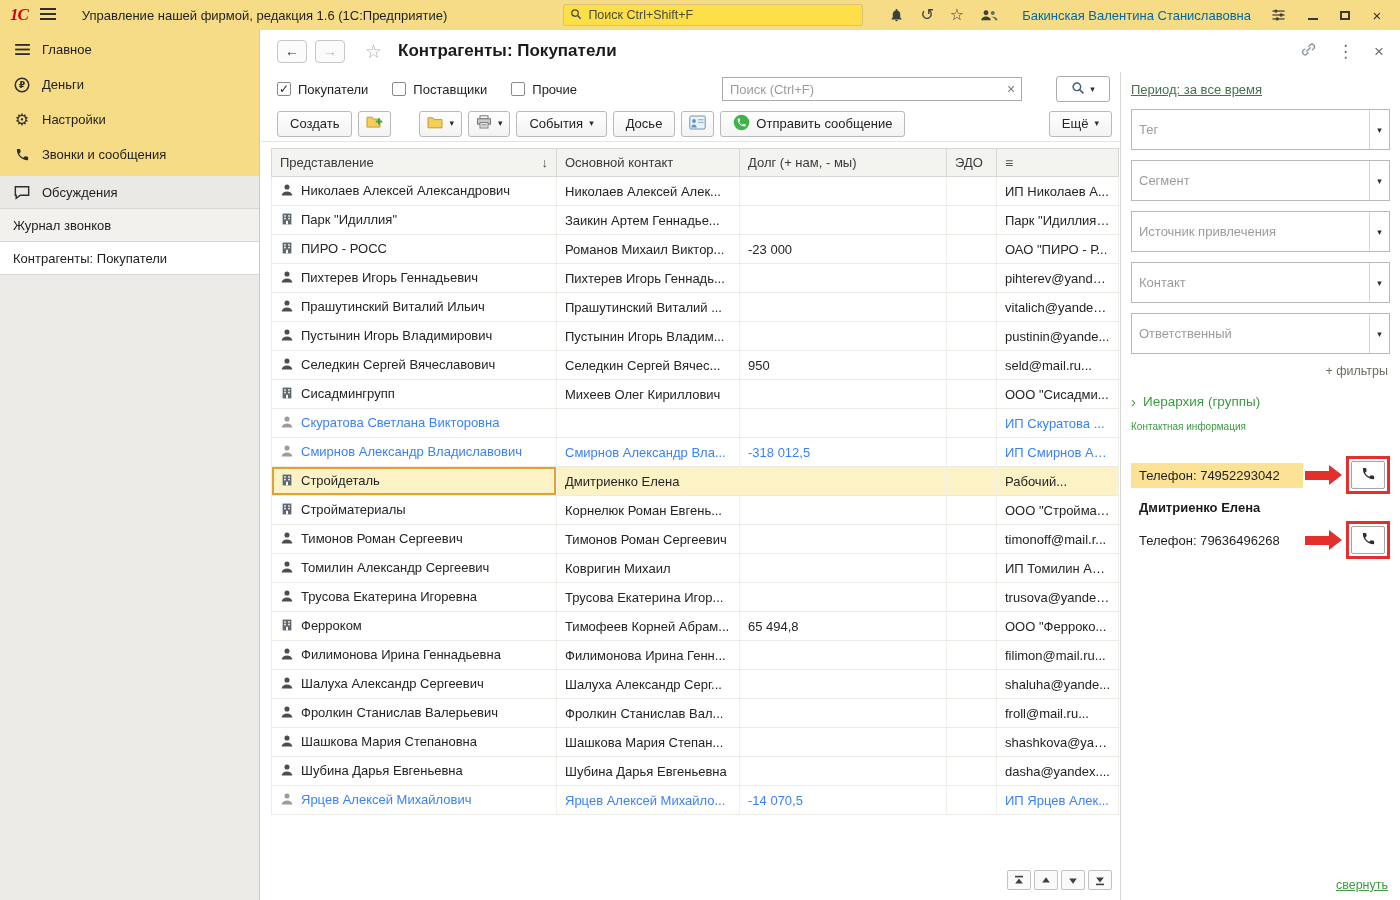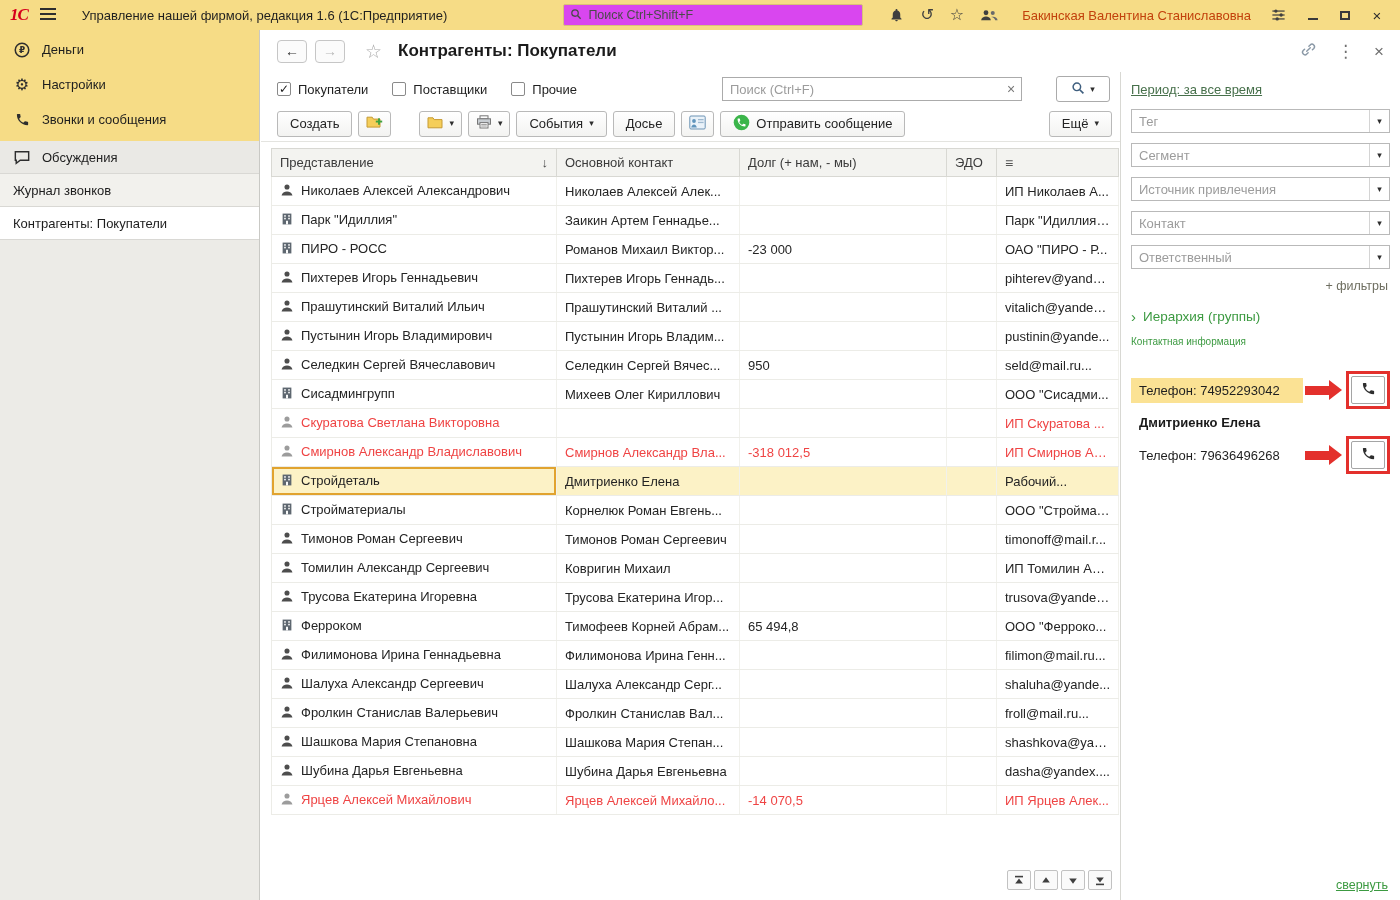--- a/index.html
+++ b/index.html
@@ -6,27 +6,27 @@
   html,body { width:1400px; height:900px; overflow:hidden; }
   body { font-family:"Liberation Sans","DejaVu Sans",sans-serif; font-size:13px; color:#262626; background:#fff; }
   .app { position:relative; width:1400px; height:900px; overflow:hidden; }
 
   
   .topbar { height:30px; background:#F6DC86; display:flex; align-items:center; padding:0 10px; gap:10px; }
   .logo { color:#D6001C; font-weight:bold; font-style:italic; font-size:17px; font-family:"Liberation Serif",serif; letter-spacing:-1px; cursor:default; }
   .tb-btn { background:none; border:none; cursor:pointer; display:flex; align-items:center; padding:2px; }
   .tb-title { font-size:13px; color:#1F1F1F; margin-left:14px; white-space:nowrap; }
   .sp { flex:1; }
-  .tb-search { width:300px; height:22px; background:#d946ef; border:1px solid #D9C178; border-radius:2px; display:flex; align-items:center; padding:0 6px; gap:6px; }
+  .tb-search { width:300px; height:22px; background:#fde047; border:1px solid #D9C178; border-radius:2px; display:flex; align-items:center; padding:0 6px; gap:6px; }
   .tb-search input { flex:1; border:none; background:transparent; font-size:12.5px; color:#333; outline:none; font-family:inherit; min-width:0; }
   .tb-search input::placeholder { color:#4A4A4A; }
   .tb-icons { display:flex; align-items:center; gap:16px; margin-left:16px; }
   .tbi { display:inline-flex; align-items:center; justify-content:center; cursor:pointer; color:#3F3F3F; }
   .tbi.glyph { font-size:16px; line-height:1; }
-  .tb-user { font-size:13px; color:#c2410c; margin:0 10px 0 14px; white-space:nowrap; cursor:pointer; }
+  .tb-user { font-size:13px; color:#0369a1; margin:0 10px 0 14px; white-space:nowrap; cursor:pointer; }
   .win-controls { display:flex; align-items:center; gap:18px; margin:0 6px 0 10px; }
   .wc { cursor:pointer; display:inline-flex; align-items:center; justify-content:center; width:14px; height:14px; font-size:15px; color:#2E2E2E; }
   .min-glyph { width:10px; border-bottom:2px solid #3A3A3A; display:inline-block; margin-top:8px; }
   .max-glyph { width:10px; height:9px; border:2px solid #3A3A3A; display:inline-block; }
 
   
   .sidebar { position:absolute; left:0; top:30px; width:260px; bottom:0; background:#ECEBE7; border-right:1px solid #C9C9C5; display:flex; flex-direction:column; }
   .side-yellow { background:#F6DC86; padding:2px 0 4px; }
   .side-item { display:flex; align-items:center; gap:11px; height:35px; padding:0 13px; font-size:13px; color:#1E1E1E; cursor:pointer; white-space:nowrap; }
   .si-ico { width:18px; display:inline-flex; justify-content:center; align-items:center; color:#2E2E2E; font-size:16px; line-height:1; }
@@ -69,30 +69,30 @@
   table { border-collapse:collapse; table-layout:fixed; width:848px; font-size:13px; }
   thead th { background:#F3F3F0; border:1px solid #D8D8D3; height:28px; text-align:left; padding:0 8px; font-weight:400; color:#3A3A3A; white-space:nowrap; overflow:hidden; }
   th .th-flex { display:flex; align-items:center; }
   th .sort { margin-left:auto; color:#444; font-size:13px; }
   tbody td { height:29px; border-bottom:1px solid #ECECE7; border-right:1px solid #F1F1EC; padding:0 8px; white-space:nowrap; overflow:hidden; text-overflow:ellipsis; color:#242424; }
   tbody td:first-child { border-left:1px solid #ECECE7; }
   tbody tr { cursor:pointer; }
   .row-icon { display:inline-block; vertical-align:-2px; margin-right:7px; }
   tr.selected td { background:#FCF2C6; }
   tr.selected td:first-child { box-shadow:inset 0 0 0 2px #E1A32F; }
-  tr.grayed td { color:#ef4444; }
+  tr.grayed td { color:#3b82f6; }
   tr.grayed .row-icon svg { opacity:.55; }
 
   .list-nav { position:absolute; bottom:10px; right:8px; display:flex; gap:3px; }
   .ln-btn { width:24px; height:20px; border:1px solid #C2C2C2; border-radius:2px; background:#FAFAFA; display:flex; align-items:center; justify-content:center; cursor:pointer; }
 
   
   .right-panel { width:280px; flex:none; border-left:1px solid #D8D8D3; position:relative; padding:8px 10px; }
   .period-link { display:inline-block; color:#47704B; text-decoration:underline; margin:2px 0 12px; cursor:pointer; font-size:13px; }
-  .combo { display:flex; height:24px; border:1px solid #B9B9B9; margin-bottom:10px; background:#fff; }
+  .combo { display:flex; height:41px; border:1px solid #B9B9B9; margin-bottom:10px; background:#fff; }
   .combo input { flex:1; border:none; outline:none; padding:0 7px; font-size:13px; font-family:inherit; min-width:0; }
   .combo input::placeholder { color:#9C9C9C; }
   .combo .dd { width:20px; border-left:1px solid #D4D4D4; display:flex; align-items:center; justify-content:center; font-size:9px; color:#2E2E2E; cursor:pointer; }
   .more-filters { display:block; text-align:right; color:#6E6E60; font-size:12.5px; margin:0 2px 16px 0; cursor:pointer; text-decoration:none; }
   .hier-row { color:#3C9A41; font-size:13.5px; margin-bottom:12px; display:flex; align-items:center; gap:7px; cursor:pointer; }
   .hier-row .chev { font-size:15px; line-height:1; }
   .ci-title { color:#3C9A41; font-size:10px; margin-bottom:20px; }
   .ci-row { display:flex; align-items:center; height:46px; }
   .ci-phone { flex:1; padding:5px 8px; font-size:13px; color:#1F1F1F; cursor:pointer; }
   .ci-phone.hl { background:#FBE294; }
@@ -166,20 +166,32 @@
           <span class="max-glyph"></span>
         </span>
       <span class="wc">×</span>
     </div>
   </header>
 
   <aside class="sidebar">
     <nav class="side-yellow">
       <div class="side-item">
         <span class="si-ico">
+            <svg width="15" height="11" viewBox="0 0 16 12">
+              <g fill="#2E2E2E">
+                <rect y="0" width="16" height="2"></rect>
+                <rect y="5" width="16" height="2"></rect>
+                <rect y="10" width="16" height="2"></rect>
+              </g>
+            </svg>
+          </span>
+        <span>Главное</span>
+      </div>
+      <div class="side-item">
+        <span class="si-ico">
             <svg width="16" height="16" viewBox="0 0 18 18">
               <circle cx="9" cy="9" r="7.6" fill="none" stroke="#2E2E2E" stroke-width="1.7"></circle>
               <text x="9" y="12.6" font-size="10" font-weight="bold" text-anchor="middle" fill="#2E2E2E">₽</text>
             </svg>
           </span>
         <span>Деньги</span>
       </div>
       <div class="side-item">
         <span class="si-ico">⚙</span>
         <span>Настройки</span>

